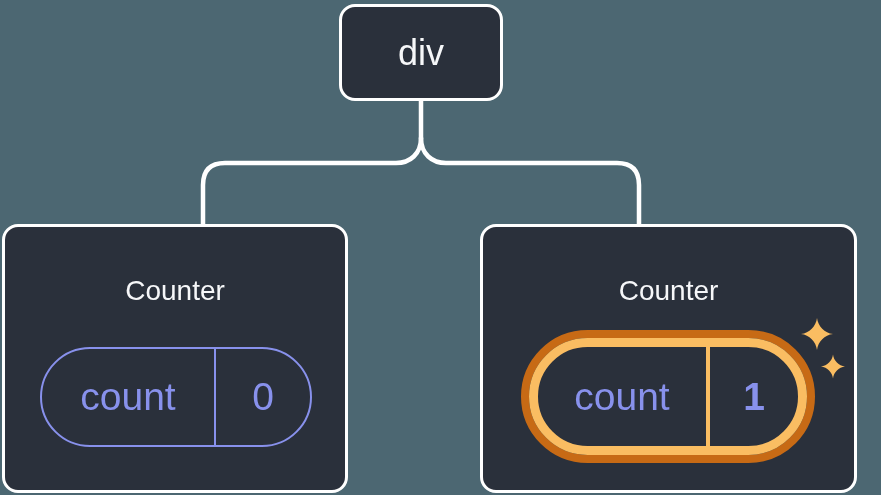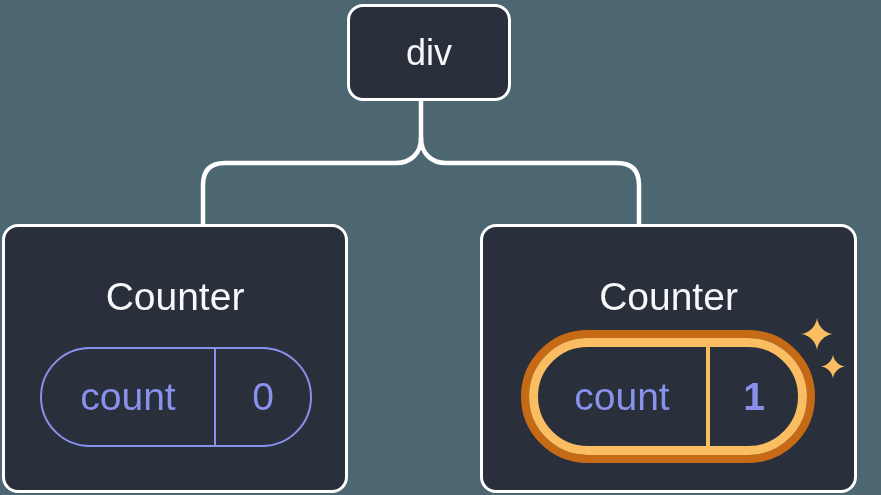--- a/index.html
+++ b/index.html
@@ -33,32 +33,31 @@
   .node-div {
     left: 339px;
     top: 4px;
     width: 164px;
     height: 97px;
     display: flex;
     align-items: center;
     justify-content: center;
     color: #F6F7F9;
     font-size: 36px;
-    margin-left: 8px;
   }
   .card-left  { left: 2px;   top: 224px; width: 346px; height: 269px; }
   .card-right { left: 480px; top: 224px; width: 377px; height: 269px; }
   .card-title {
     position: absolute;
     top: 50px;
     left: 0;
     width: 100%;
     text-align: center;
     color: #F6F7F9;
-    font-size: 39px;
+    font-size: 28px;
     font-weight: 500;
     line-height: 1;
   }
   .pill-plain {
     position: absolute;
     top: 120px;
     left: 35px;
     width: 272px;
     height: 100px;
     border: 2.5px solid #8891EC;

